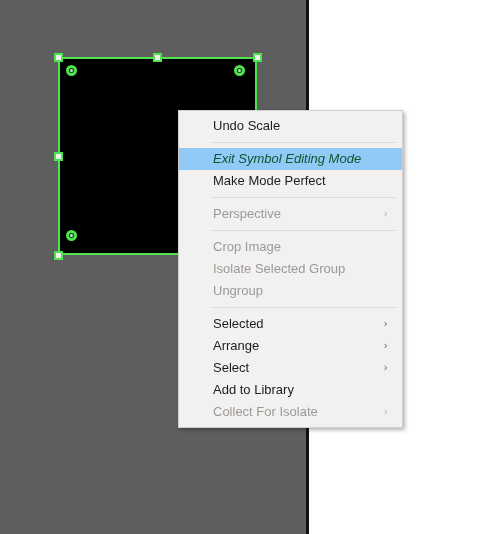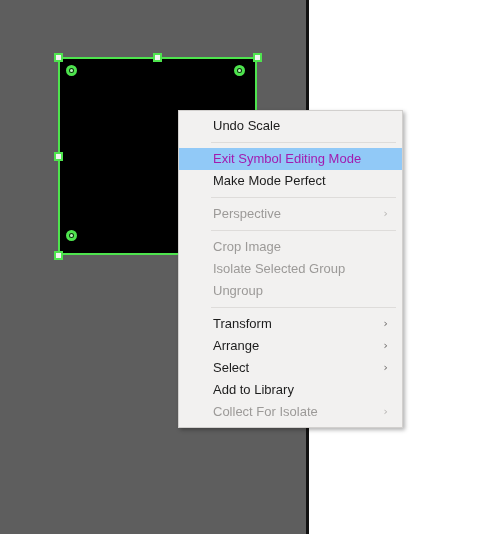--- a/index.html
+++ b/index.html
@@ -103,21 +103,22 @@
     white-space: nowrap;
     overflow: hidden;
     text-overflow: ellipsis;
     color: #1d1d1d;
   }
   .menu-item.disabled {
     color: #9c9a98;
   }
   .menu-item.highlighted {
     background: #91c9f7;
-    color: #a21caf;
+    color: #14532d;
+    font-style: italic;
   }
   .submenu-arrow {
     position: absolute;
     right: 14px;
     top: 0;
     height: 22px;
     line-height: 21px;
     font-size: 11px;
     color: #6d6b69;
     font-family: "DejaVu Sans", sans-serif;
@@ -156,20 +157,20 @@
       <div class="menu-sep"></div>
       <div class="menu-item highlighted"><span>Exit Symbol Editing Mode</span></div>
       <div class="menu-item"><span>Make Mode Perfect</span></div>
       <div class="menu-sep"></div>
       <div class="menu-item disabled"><span>Perspective</span><span class="submenu-arrow">›</span></div>
       <div class="menu-sep"></div>
       <div class="menu-item disabled"><span>Crop Image</span></div>
       <div class="menu-item disabled"><span>Isolate Selected Group</span></div>
       <div class="menu-item disabled"><span>Ungroup</span></div>
       <div class="menu-sep"></div>
-      <div class="menu-item"><span>Transform</span><span class="submenu-arrow">›</span></div>
+      <div class="menu-item"><span>Selected</span><span class="submenu-arrow">›</span></div>
       <div class="menu-item"><span>Arrange</span><span class="submenu-arrow">›</span></div>
       <div class="menu-item"><span>Select</span><span class="submenu-arrow">›</span></div>
       <div class="menu-item"><span>Add to Library</span></div>
       <div class="menu-item disabled"><span>Collect For Isolate</span><span class="submenu-arrow">›</span></div>
     </div>
 
 </div>
 
 </body></html>

